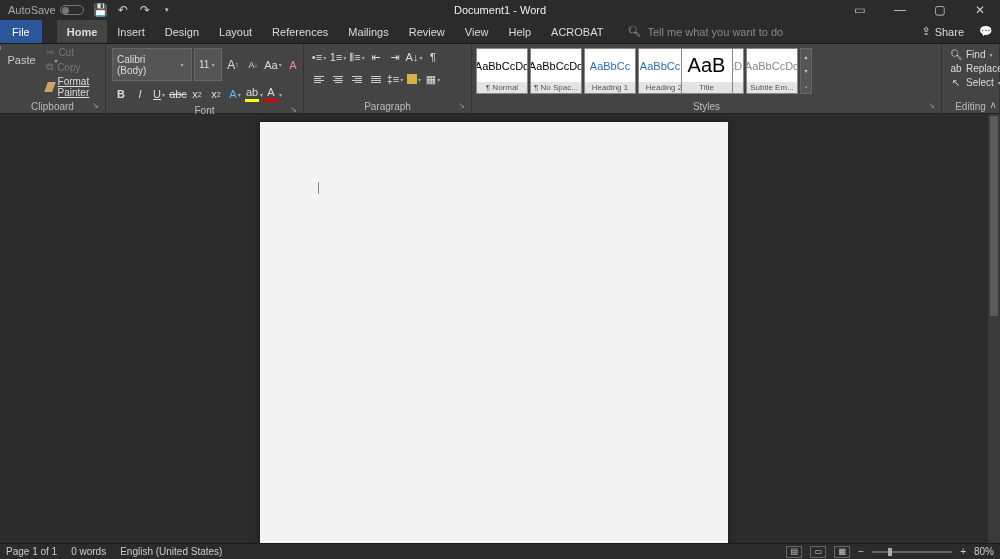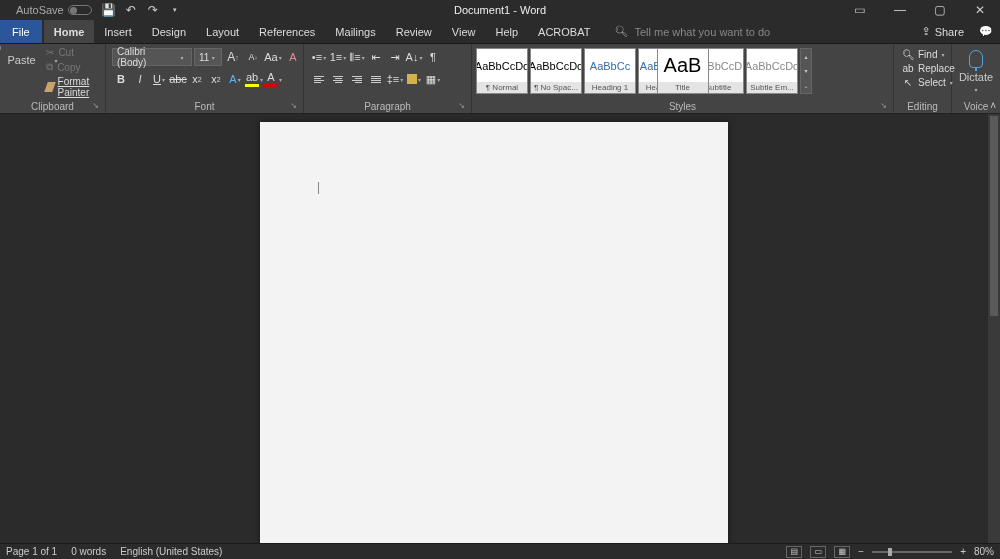--- a/index.html
+++ b/index.html
@@ -1,32 +1,32 @@
 <!DOCTYPE html>
 <html><head>
 <meta charset="utf-8">
 <style>
   * { margin:0; padding:0; box-sizing:border-box; font-family:"Segoe UI",Arial,sans-serif; user-select:none; }
   body { width:1000px; height:559px; background:#2b2b2b; color:#ccc; font-size:11px; overflow:hidden; position:relative; }
 
   
   .titlebar { height:20px; background:#2b2b2b; display:flex; align-items:center; position:relative; }
-  .autosave { display:flex; align-items:center; gap:4px; margin-left:16px; color:#aaa;justify-content:space-between; }
+  .autosave { display:flex; align-items:center; gap:4px; margin-left:8px; color:#aaa;justify-content:space-between; }
   .autosave-toggle { width:24px; height:10px; border:1px solid #777; border-radius:6px; position:relative; }
   .autosave-toggle::before { content:""; position:absolute; width:7px; height:7px; background:#777; border-radius:50%; top:0.5px; left:1px; }
   .qat { display:flex; gap:8px; margin-left:10px; align-items:center; }
   .qat .ico { width:14px; height:14px; display:flex; align-items:center; justify-content:center; color:#ccc; font-size:12px; }
   .title { position:absolute; left:50%; transform:translateX(-50%); color:#eee; font-size:11px; }
   .winctrl { position:absolute; right:0; display:flex; }
   .winctrl div { width:40px; height:20px; display:flex; align-items:center; justify-content:center; color:#ccc; font-size:12px; }
 
   
   .tabs { height:24px; background:#2b2b2b; display:flex; align-items:stretch; border-bottom:1px solid #1a1a1a; }
   .tab { padding:0 10px; display:flex; align-items:center; color:#ddd; font-size:11px; cursor:pointer; }
-  .tab.file { background:#2b579a; color:#fff; margin-right:2px; padding:0 12px; }
+  .tab.file { background:#2b579a; color:#fff; margin-right:15px; padding:0 12px; }
   .tab.active { background:#444;font-weight:bold; }
   .tellme { display:flex; align-items:center; gap:6px; margin-left:14px; color:#888; font-size:11px; }
   .tellme .mag { font-size:11px; color:#aaa; }
   .share { margin-left:auto; display:flex; align-items:center; gap:4px; padding:0 8px; color:#ddd; }
   .comments-ico { width:28px; display:flex; align-items:center; justify-content:center; color:#ccc; }
 
   
   .ribbon { height:70px; background:#444; display:flex; border-bottom:1px solid #222; position:relative; }
   .group { border-right:1px solid #333; padding:2px 4px 0 4px; display:flex; flex-direction:column; position:relative; }
   .group-body { flex:1; display:flex; align-items:flex-start; }
@@ -38,21 +38,21 @@
   .paste-ico { width:22px; height:24px; background:#ddd; border:1px solid #aaa; position:relative; }
   .paste-ico::before { content:""; position:absolute; top:-3px; left:6px; width:8px; height:4px; background:#888; border-radius:1px; }
   .clip-right { display:flex; flex-direction:column; gap:1px; margin-left:4px; font-size:10px; color:#777; }
   .clip-right .row { display:flex; align-items:center; gap:4px; padding:1px 2px; }
   .clip-right .row.enabled { color:#ddd;text-decoration:underline; }
   .brush { width:12px; height:10px; background:#c9a36a; transform:skewX(-20deg); display:inline-block; }
 
   
   .font-rows { display:flex; flex-direction:column; gap:4px; padding:2px 2px 0; }
   .row1 { display:flex; gap:2px; align-items:center; }
-  .combo { height:18px; background:#555; border:1px solid #666; display:flex; align-items:center; padding:0 4px; font-size:10px; color:#ddd; }
+  .combo { height:33px; background:#555; border:1px solid #666; display:flex; align-items:center; padding:0 4px; font-size:10px; color:#ddd; }
   .combo.font { width:80px; justify-content:space-between; }
   .combo.size { width:28px; justify-content:space-between; }
   .tiny-dd { width:10px; text-align:center; color:#aaa; font-size:6px; }
   .btn { width:18px; height:18px; display:flex; align-items:center; justify-content:center; color:#ddd; font-size:11px; border:1px solid transparent; }
   .btn.dd::after { content:"▾"; font-size:6px; margin-left:1px; color:#aaa; }
   .row2 { display:flex; gap:1px; align-items:center; }
   .sup { font-size:7px; vertical-align:super; }
   .hl { width:14px; height:3px; background:#ffff00; display:block; margin-top:1px; }
   .fc { width:14px; height:3px; background:#d00; display:block; margin-top:1px; }
 
@@ -338,30 +338,20 @@
         <div class="edit-row">
             <span class="eico">↖</span>
             <span>Select</span>
             <span style="font-size:6px;color:#aaa">▾</span>
           </div>
       </div>
     </div>
     <div class="group-label">Editing</div>
   </div>
 
-  <div class="group" style="width:48px;border-right:none">
-    <div class="group-body">
-      <div class="dictate">
-        <div class="mic"></div>
-        <span>Dictate</span>
-        <span style="font-size:6px;color:#aaa">▾</span>
-      </div>
-    </div>
-    <div class="group-label">Voice</div>
-  </div>
 
   <div class="collapse-rib">˄</div>
 </div>
 
 <div class="doc-area">
   <div class="page">
     <div class="cursor"></div>
   </div>
 </div>
 <div class="vscroll">

